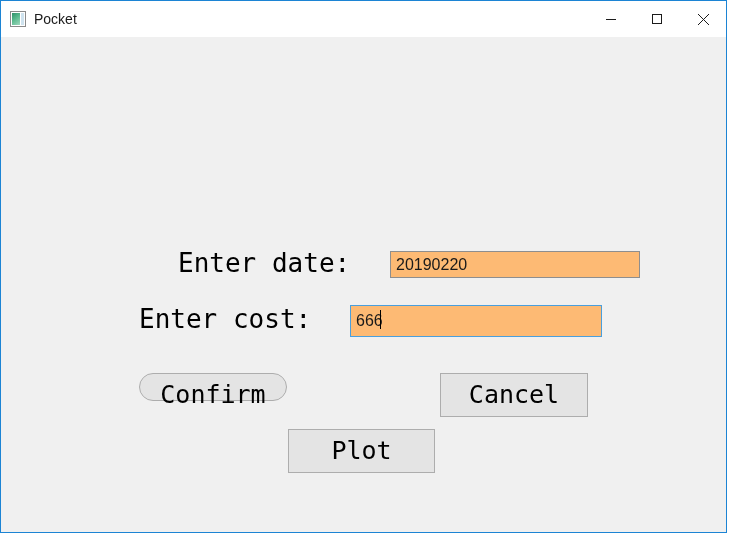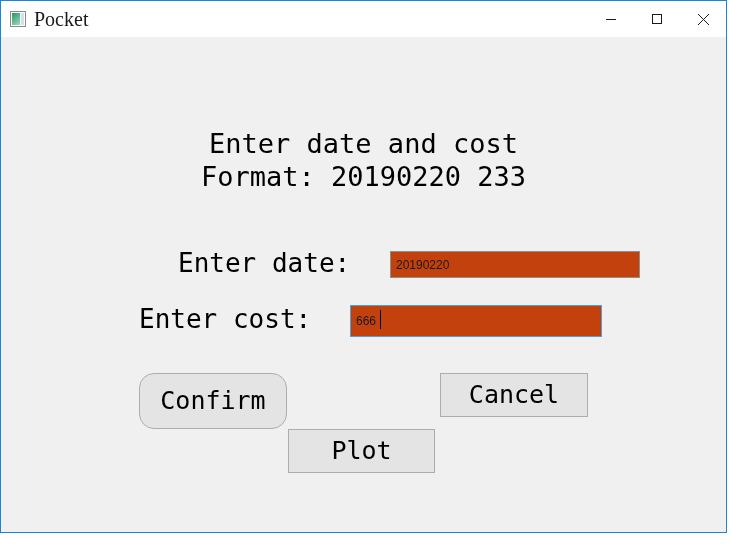--- a/index.html
+++ b/index.html
@@ -60,23 +60,23 @@
     content: "";
     position: absolute;
     right: 1px;
     top: 1px;
     width: 3px;
     height: 12px;
     background: #cfe3ef;
   }
 
   #window-title {
-    font-size: 20px;
+    font-size: 14px;
     color: #1b1b1b;
-    font-family: Liberation Serif, serif;
+    font-family: Liberation Sans, sans-serif;
     line-height: 36px;
     white-space: nowrap;
   }
 
   #window-controls {
     margin-left: auto;
     display: flex;
     height: 36px;
     align-items: stretch;
   }
@@ -142,23 +142,23 @@
     white-space: pre;
   }
 
   .field-input {
     position: absolute;
     top: 10px;
     left: 350px;
     width: 250px;
     height: 27px;
     box-sizing: border-box;
-    background: #c2410c;
+    background: #fdba74;
     font-family: "Liberation Sans", sans-serif;
-    font-size: 12px;
+    font-size: 16px;
     color: #1a1a1a;
     padding: 0 0 0 5px;
     outline: none;
   }
   .field-input.unfocused {
     border: 1px solid #8e8e8e;
   }
   .field-input.focused {
     border: 1px solid #4a9fdd;
     width: 252px;
@@ -187,21 +187,21 @@
     font-size: 25px;
     text-align: center;
     cursor: default;
     padding: 0;
     white-space: pre;
   }
   #btn-confirm {
     left: 138px;
     top: 336px;
     width: 148px;
-    height: 56px;
+    height: 28px;
     line-height: 42px;
     border-radius: 15px;
   }
   #btn-cancel {
     left: 439px;
     top: 336px;
     width: 148px;
     height: 44px;
     line-height: 42px;
   }
@@ -243,24 +243,20 @@
             <line x1="1" y1="1" x2="12" y2="12" stroke="#1b1b1b" stroke-width="1"></line>
             <line x1="12" y1="1" x2="1" y2="12" stroke="#1b1b1b" stroke-width="1"></line>
           </svg>
         </span>
       </button>
     </div>
   </div>
 
   <div id="client-area">
 
-    <div id="header-block">
-      <div id="header-line-1" class="mono">Enter date and cost</div>
-      <div id="header-line-2" class="mono">Format: 20190220 233</div>
-    </div>
 
     <div class="field-row" id="row-date">
       <div class="field-label mono">Enter date:</div>
       <input class="field-input unfocused" type="text" value="20190220" style="">
     </div>
 
     <div class="field-row" id="row-cost">
       <div class="field-label mono">Enter cost:</div>
       <input class="field-input focused" type="text" value="666" style="">
     </div>

